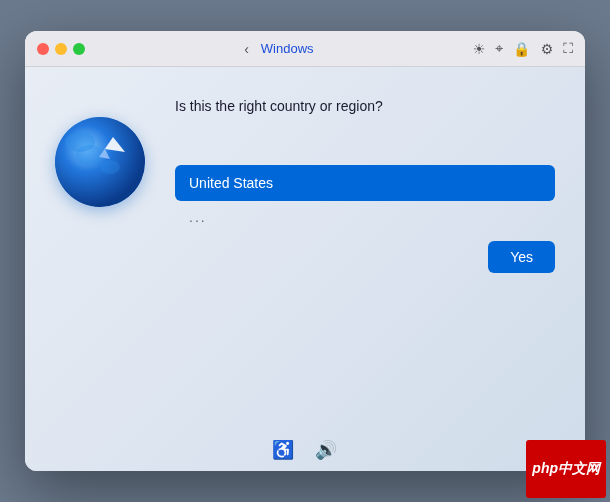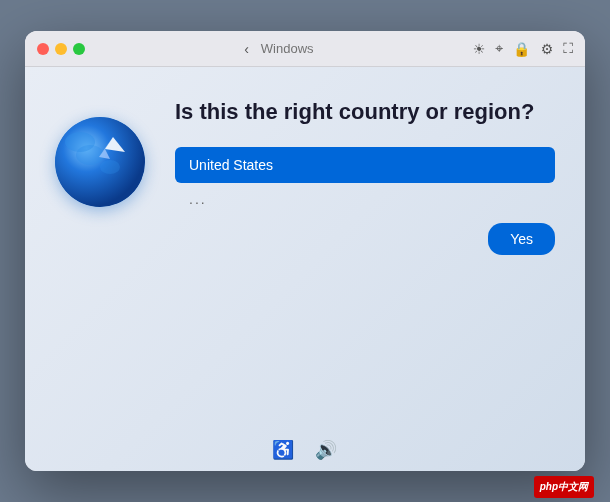--- a/index.html
+++ b/index.html
@@ -60,21 +60,21 @@
     }
 
     .titlebar-back {
       font-size: 14px;
       color: #555;
       margin-right: 4px;
     }
 
     .titlebar-title {
       font-size: 13px;
-      color: #737373;
+      color: #1d4ed8;
       font-weight: 500;
     }
 
     .titlebar-controls {
       display: flex;
       gap: 10px;
       align-items: center;
     }
 
     .titlebar-icon {
@@ -129,39 +129,40 @@
       opacity: 0.5;
     }
 
     .right-panel {
       flex: 1;
       display: flex;
       flex-direction: column;
     }
 
     .question-title {
-      font-size: 22px;
-      font-weight: 700;
+      font-size: 14px;
+      font-weight: 400;
       color: #1a1a2e;
       margin-bottom: 20px;
       line-height: 1.35;
     }
 
     .country-list {
       display: flex;
       flex-direction: column;
       gap: 2px;
     }
 
     .country-item {
       padding: 10px 14px;
       border-radius: 6px;
       cursor: pointer;
       font-size: 14px;
       color: #333;
+      margin-top: 29px;
     }
 
     .country-item.selected {
       background: #0067d9;
       color: white;
       font-weight: 500;
     }
 
     .country-item.normal {
       background: transparent;
@@ -179,21 +180,21 @@
       display: flex;
       justify-content: flex-end;
       align-items: center;
       padding-top: 10px;
     }
 
     .yes-button {
       background: #0067d9;
       color: white;
       border: none;
-      border-radius: 14px;
+      border-radius: 6px;
       padding: 8px 22px;
       font-size: 14px;
       font-weight: 500;
       cursor: pointer;
     }
   </style>
 </head>
 <body>
 
 <div class="window">
@@ -263,13 +264,13 @@
     </div>
 
     <div style="position:absolute; bottom:10px; left:50%; transform:translateX(-50%); display:flex; gap:20px; align-items:center;">
       <span style="font-size:18px; color:#444;">♿</span>
       <span style="font-size:18px; color:#444;">🔊</span>
     </div>
 
   </div>
 </div>
 
-<div style="position:fixed; bottom:4px; right:16px; background:#cc0000; color:white; font-size:10px; font-weight:bold; padding:4px 6px; border-radius:3px; font-style:italic;">php中文网</div>
+<div style="position:fixed; bottom:4px; right:4px; background:#cc0000; color:white; font-size:14px; font-weight:bold; padding:20px 6px; border-radius:3px; font-style:italic;">php中文网</div>
 
 </body></html>

